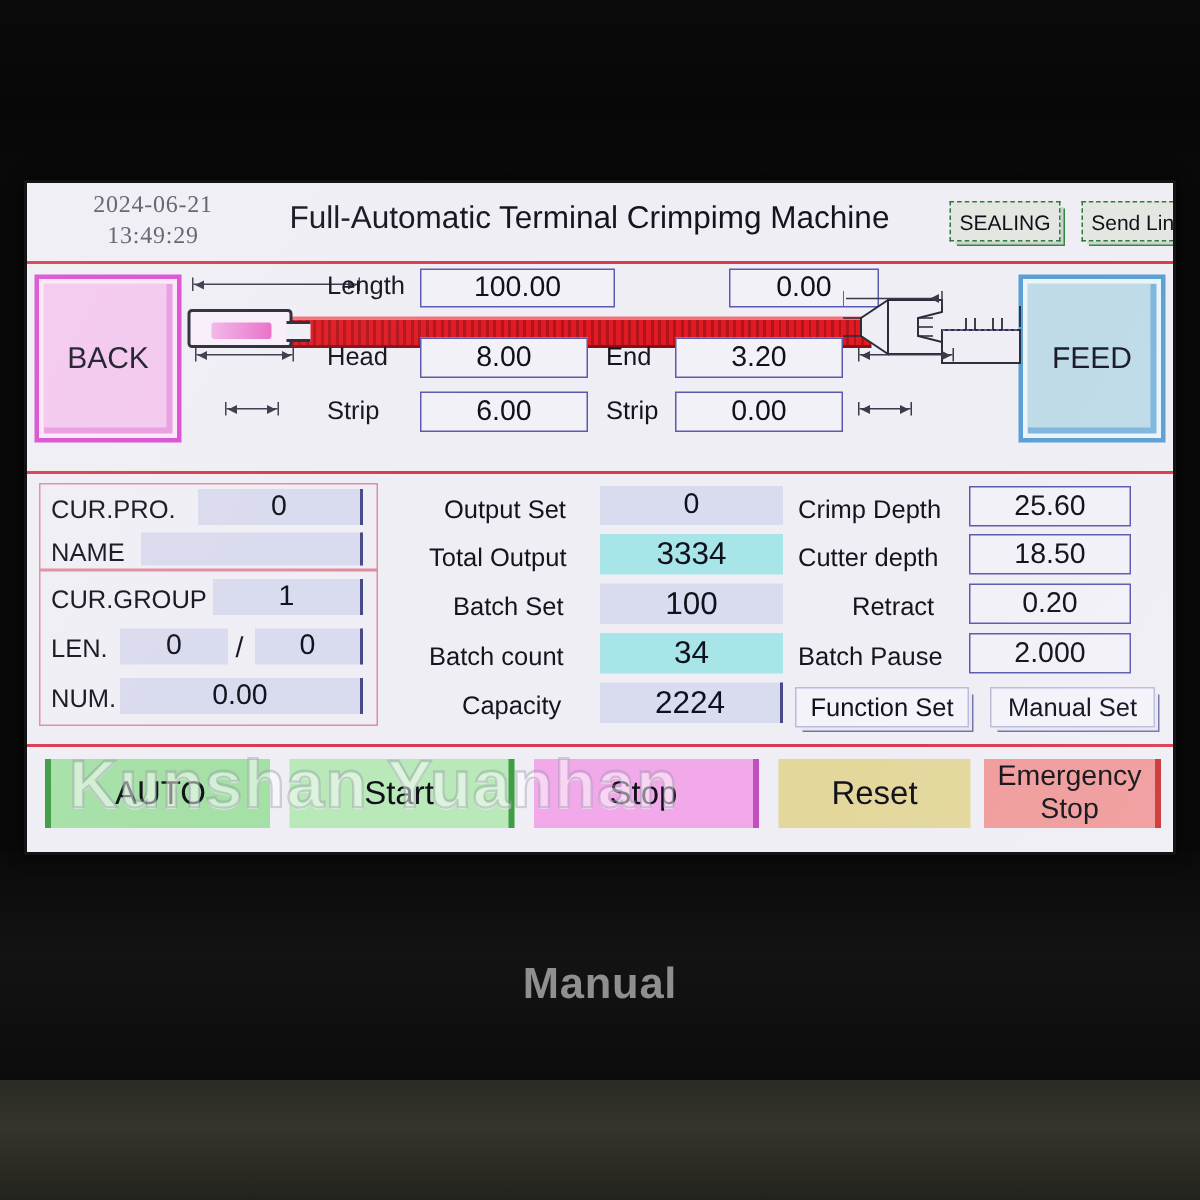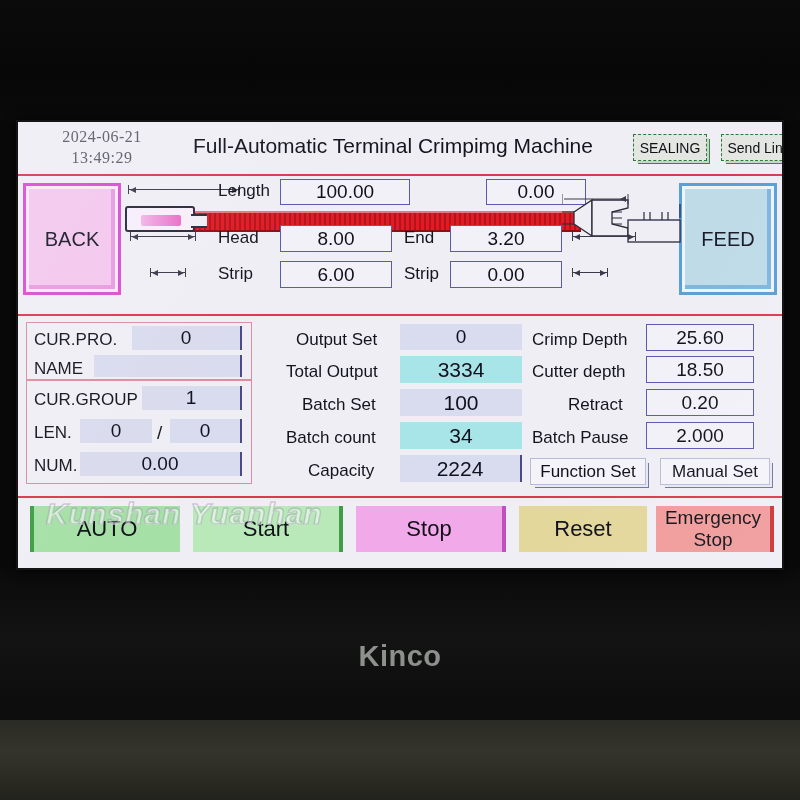--- a/index.html
+++ b/index.html
@@ -17,23 +17,23 @@
 
   
   #lcd{position:absolute;left:18px;top:122px;width:764px;height:446px;
     background:#efeef5;overflow:hidden;
     box-shadow:0 0 0 2px #141414, 0 0 10px 2px rgba(0,0,0,.8);}
   #lcd::after{content:"";position:absolute;inset:0;pointer-events:none;
     background:linear-gradient(120deg,rgba(255,255,255,.09) 0%,rgba(255,255,255,0) 38%,
       rgba(255,255,255,0) 72%,rgba(255,255,255,.07) 100%);}
 
   .watermark{position:absolute;left:28px;top:375px;z-index:6;pointer-events:none;
-    font-size:30px;font-weight:bold;letter-spacing:1px;
+    font-size:45px;font-weight:bold;letter-spacing:1px;
     color:rgba(255,255,255,0);-webkit-text-stroke:1.5px rgba(150,150,170,.42);
-    text-shadow:0 1px 0 rgba(255,255,255,.5);white-space:nowrap;font-style:italic;}
+    text-shadow:0 1px 0 rgba(255,255,255,.5);white-space:nowrap;}
 
   
   #header{position:absolute;left:0;top:0;width:764px;height:52px;}
   #clock{position:absolute;left:14px;top:4px;width:140px;text-align:center;
     color:#5d5d6b;font-family:"Liberation Serif",serif;font-size:16px;line-height:21px;}
   #clock div{letter-spacing:.5px;}
   #title{position:absolute;left:150px;top:12px;width:450px;text-align:center;
     font-size:21px;color:#14141e;white-space:nowrap;}
   .hdr-btn{position:absolute;top:12px;height:27px;box-sizing:border-box;
     background:#e4e6e2;border:1px dashed #2e7a3d;color:#101018;font-size:14px;
@@ -107,21 +107,21 @@
   #b-estop{left:638px;width:118px;background:#f09b9b;border-right:4px solid #c33;font-size:19px;}
 </style>
 </head>
 <body>
 
 <div id="device">
 
   <div id="bezel-top"></div>
   <div id="bezel-bottom"></div>
   <div id="desk"></div>
-  <div id="brand">Kinco</div>
+  <div id="brand">Manual</div>
 
   <div id="lcd">
 
     <div class="watermark">Kunshan Yuanhan</div>
 
     <div id="header">
       <div id="clock">
         <div>2024-06-21</div>
         <div>13:49:29</div>
       </div>

